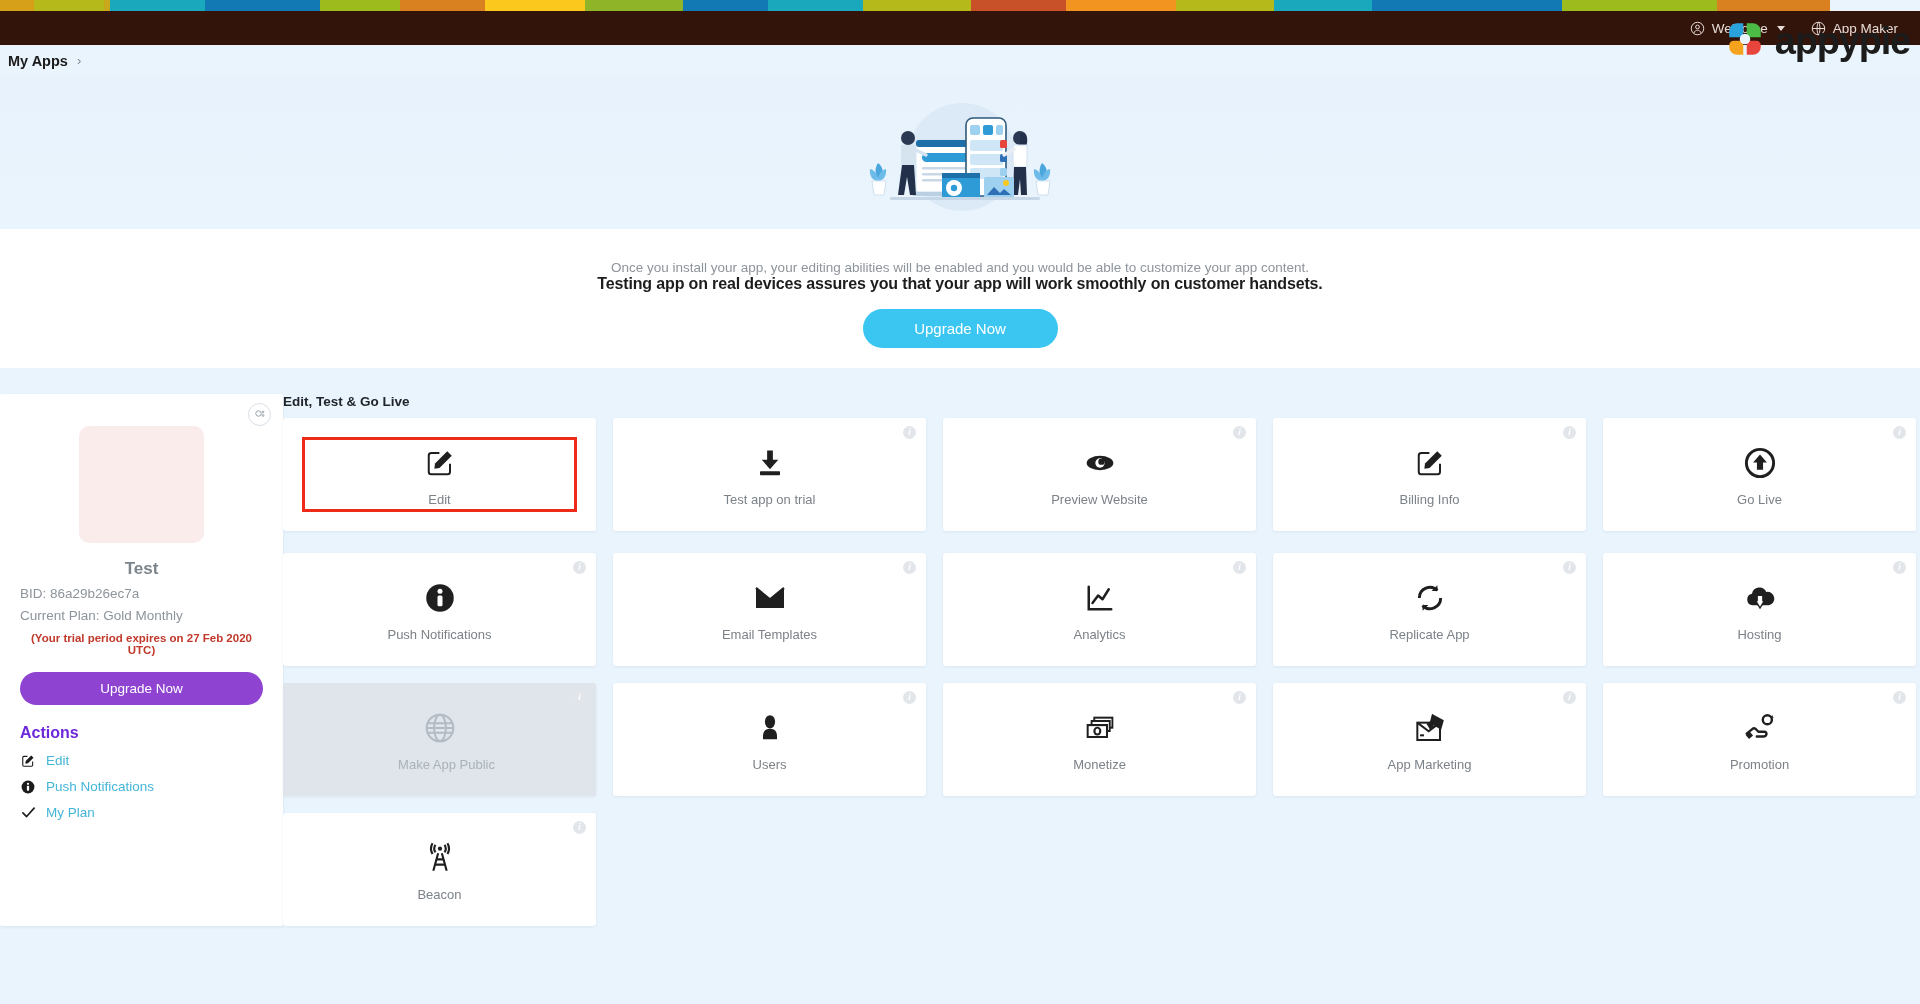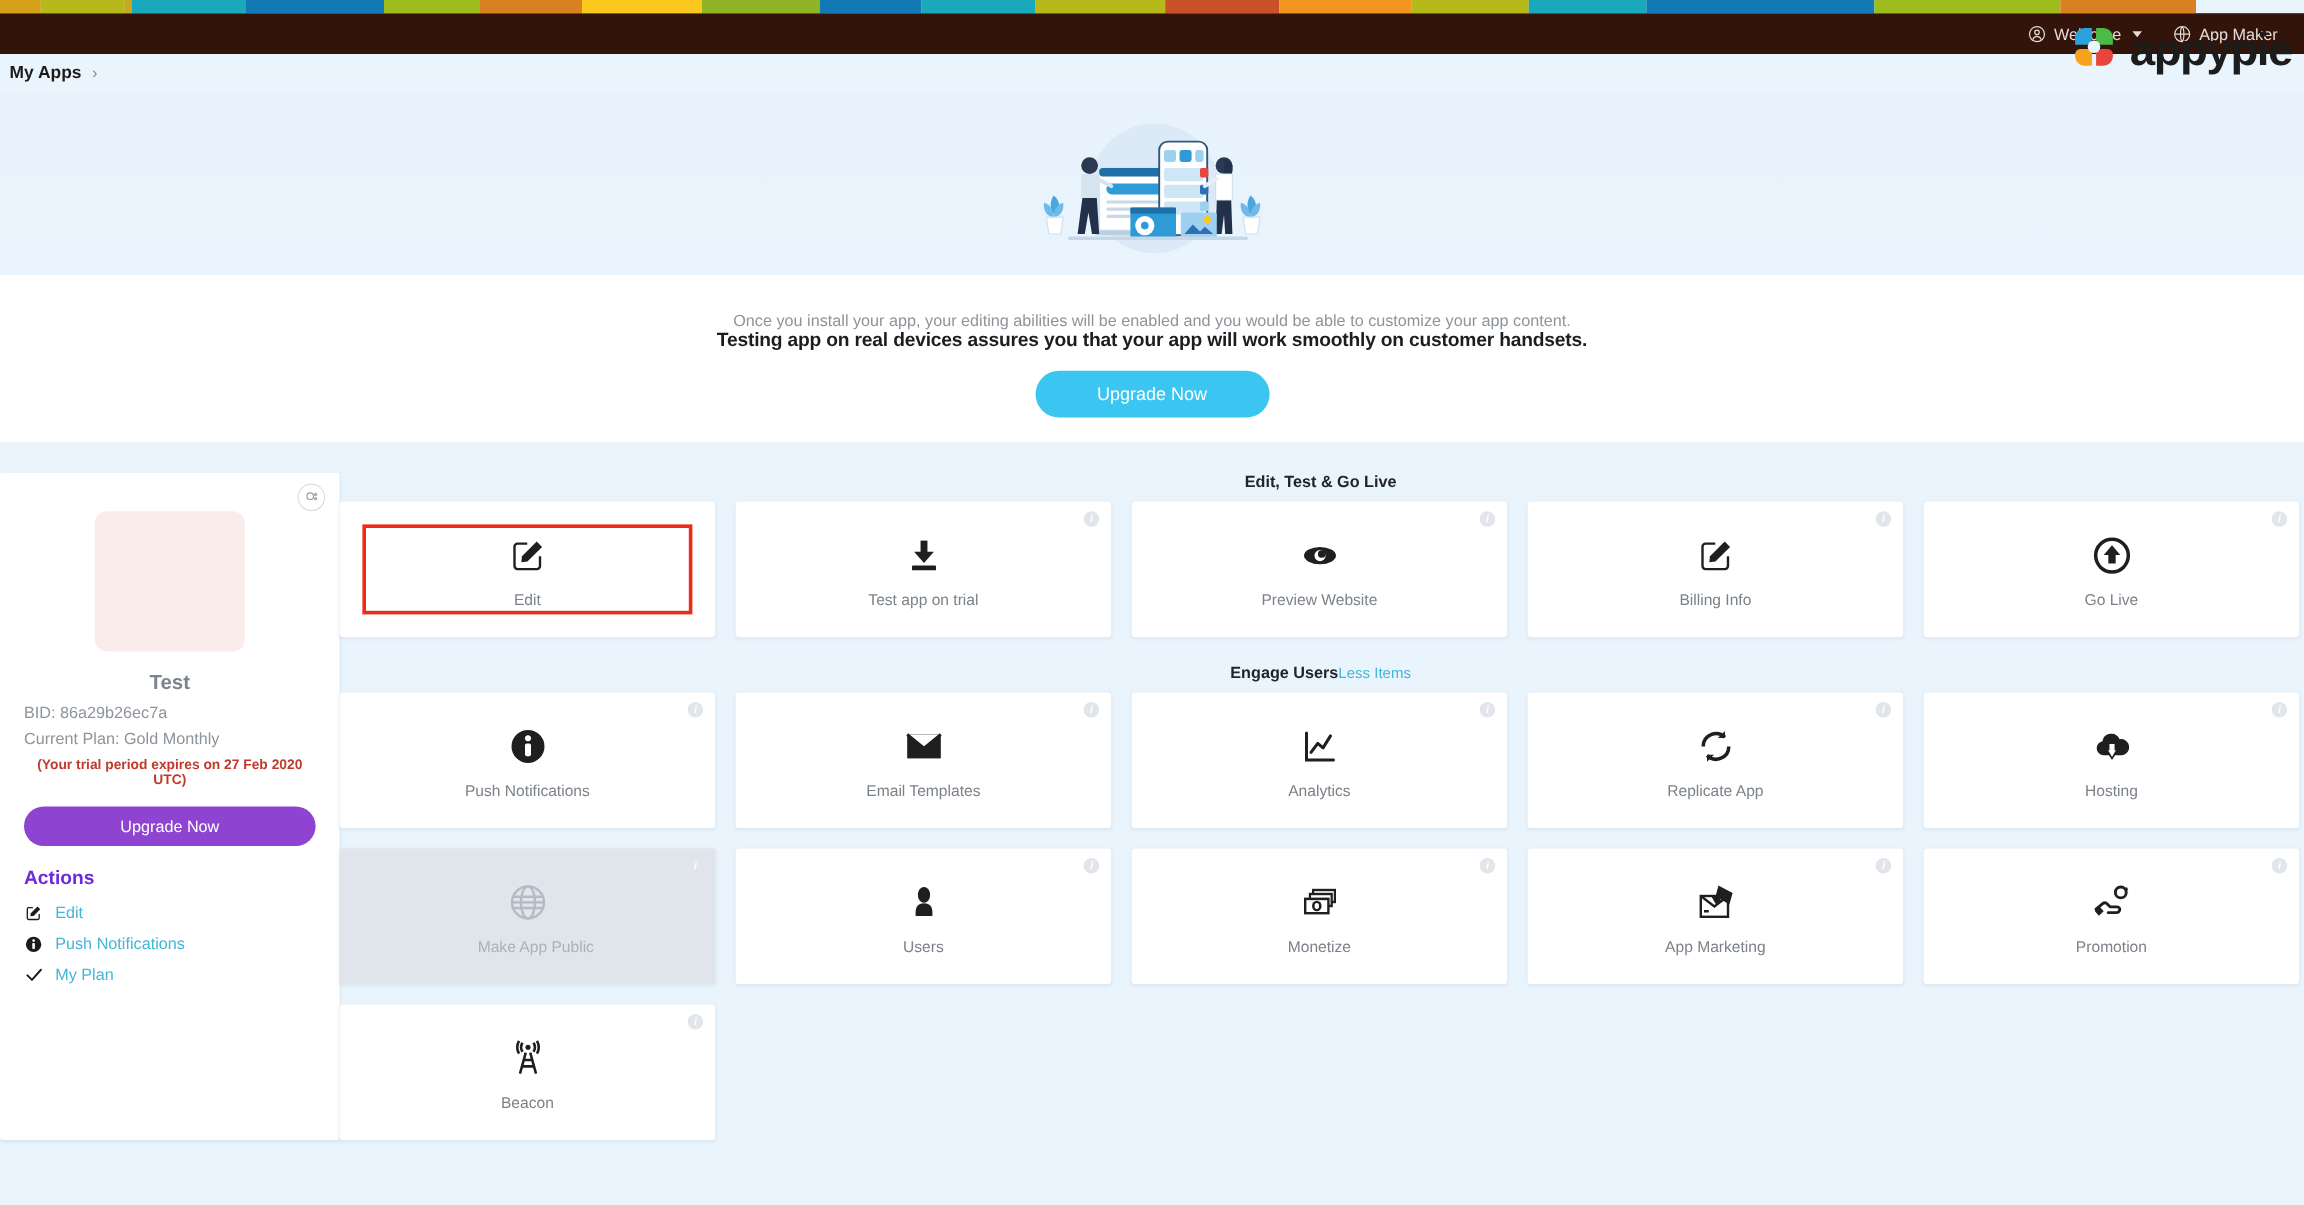--- a/index.html
+++ b/index.html
@@ -150,21 +150,21 @@
   .action-row {
     display: flex; align-items: center; gap: 10px;
     margin-top: 11px; cursor: pointer;
   }
   .action-row .act-label { font-size: 13.5px; color: #45b6d8; }
   .action-row .act-icon { width: 16px; display:flex; justify-content:center; }
 
   
   #content { flex: 1 1 auto; padding: 0 0 0 0; margin-left: 0; }
   .section-head {
-    display: flex; align-items: center; justify-content: center;
+    display: flex; align-items: center; justify-content: flex-start;
     padding: 0 2px 0 0;
     margin-bottom: 9px;
   }
   .section-title { font-size: 13.5px; font-weight: bold; color: #21252a; }
   .section-link { font-size: 12.5px; color: #45b6d8; cursor: pointer; }
 
   .card-grid { display: flex; flex-wrap: wrap; gap: 17px; }
   .tile {
     position: relative;
     width: 313px; height: 113px;
@@ -436,24 +436,20 @@
             </svg>
           </span>
           <span class="tile-label">Go Live</span>
         </div>
       </div>
     </div>
 
     <div class="section-gap"></div>
 
     <div>
-      <div class="section-head">
-        <span class="section-title">Engage Users</span>
-        <span class="section-link">Less Items</span>
-      </div>
       <div class="card-grid">
 
         <div class="tile">
           <span class="info-dot">i</span>
           <span class="tile-icon">
             <svg width="30" height="30" viewBox="0 0 24 24">
               <circle cx="12" cy="12" r="11" fill="#1f1f1f"></circle>
               <circle cx="12" cy="6.6" r="2" fill="#fff"></circle>
               <rect x="10" y="10" width="4" height="8.6" rx="1.2" fill="#fff"></rect>
             </svg>

